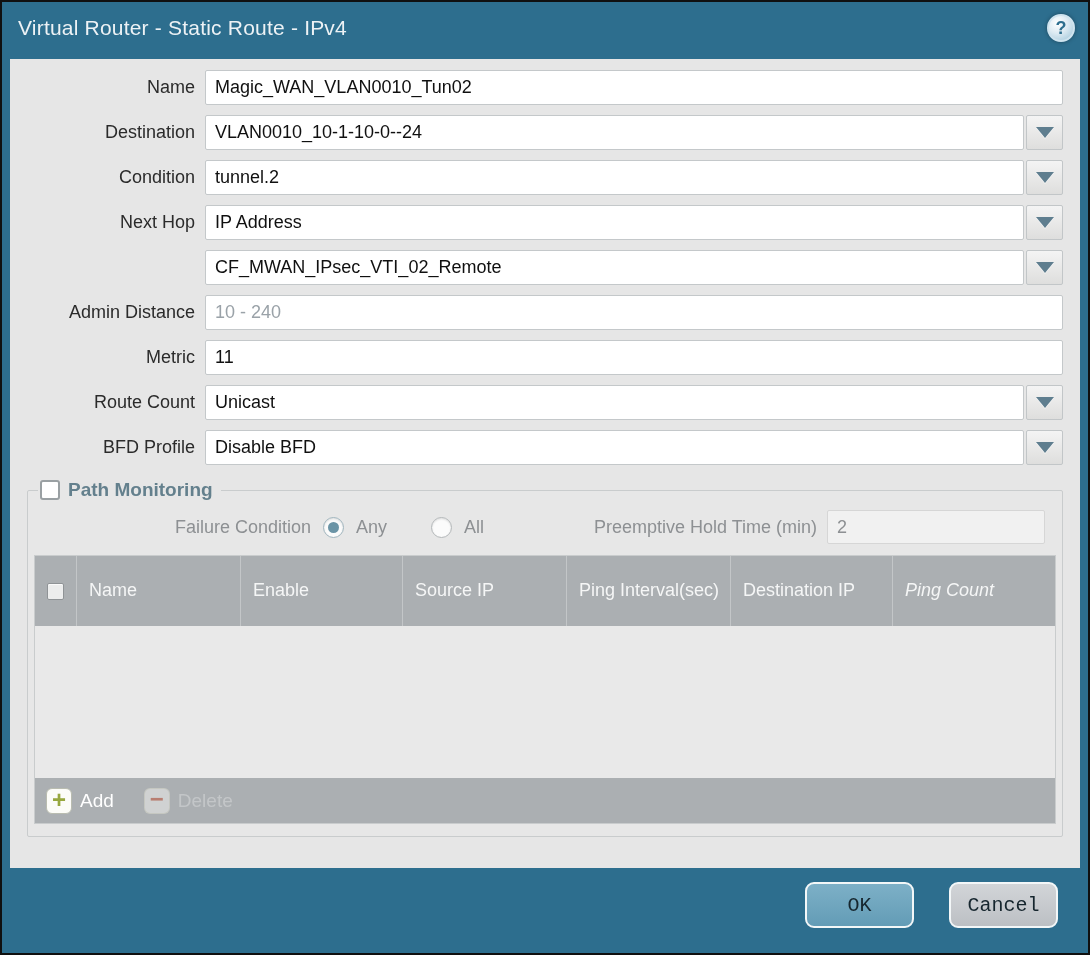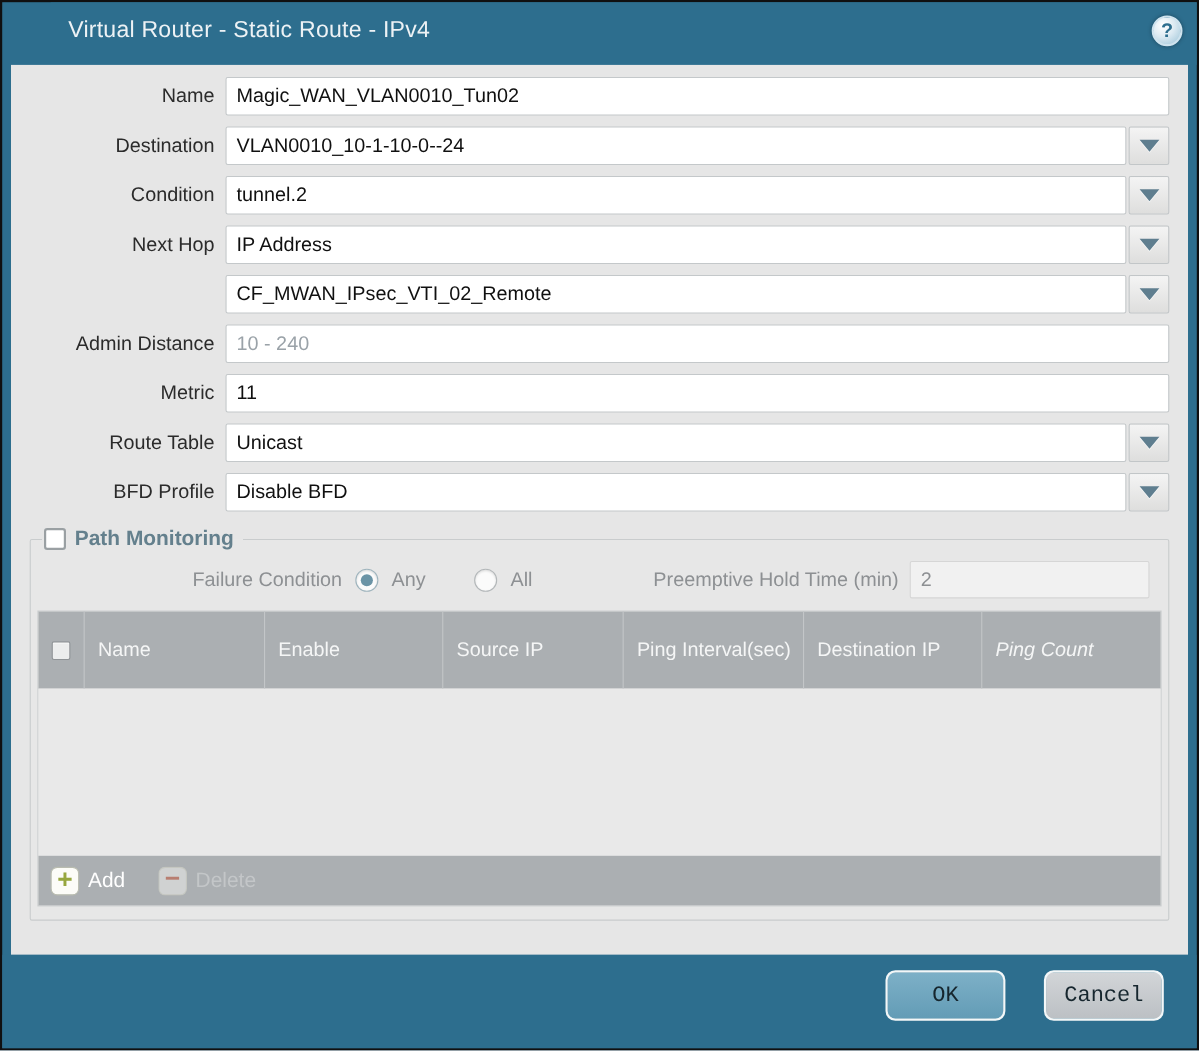--- a/index.html
+++ b/index.html
@@ -2,21 +2,21 @@
 <html><head>
 <meta charset="utf-8">
 <style>
   * { margin:0; padding:0; box-sizing:border-box; }
   html,body { width:1090px; height:955px; font-family:"Liberation Sans", sans-serif; }
   .dialog {
     position:relative; width:1090px; height:955px;
     border:2px solid #101010; background:#2d6e8e; overflow:hidden;
   }
   
-  .titlebar { position:absolute; left:0; top:0; right:0; height:57px; background:#2d6e8e;margin-left:44px; }
+  .titlebar { position:absolute; left:0; top:0; right:0; height:57px; background:#2d6e8e; }
   .title { position:absolute; left:16px; top:14px; font-size:21px; font-weight:400; color:#edf2f5; letter-spacing:.2px; }
   .help { position:absolute; right:13px; top:12px; width:28px; height:28px; border-radius:50%;
     background:radial-gradient(circle at 35% 30%, #ffffff 0%, #dceaf2 45%, #9cc4d8 100%);
     border:2px solid #cfe3ee; box-shadow:0 0 4px rgba(0,0,0,.35);
     display:flex; align-items:center; justify-content:center; cursor:pointer; }
   .help span { color:#2d6e8e; font-weight:bold; font-size:18px; line-height:1; }
   
   .content { position:absolute; left:8px; right:8px; top:57px; bottom:85px; background:#e6e6e6; overflow:hidden; }
   .row { display:flex; align-items:center; margin:10px 17px 0 0; height:35px; }
   .row:first-child { margin-top:11px; }
@@ -150,21 +150,21 @@
     </div>
 
     <div class="row">
       <div class="flabel">Metric</div>
       <div class="fieldwrap">
         <input class="tinput" value="11" style="">
       </div>
     </div>
 
     <div class="row">
-      <div class="flabel">Route Table</div>
+      <div class="flabel">Route Count</div>
       <div class="fieldwrap">
         <input class="tinput" value="Unicast" style="">
         <div class="ddbtn">
             <div class="tri"></div>
           </div>
       </div>
     </div>
 
     <div class="row">
       <div class="flabel">BFD Profile</div>

